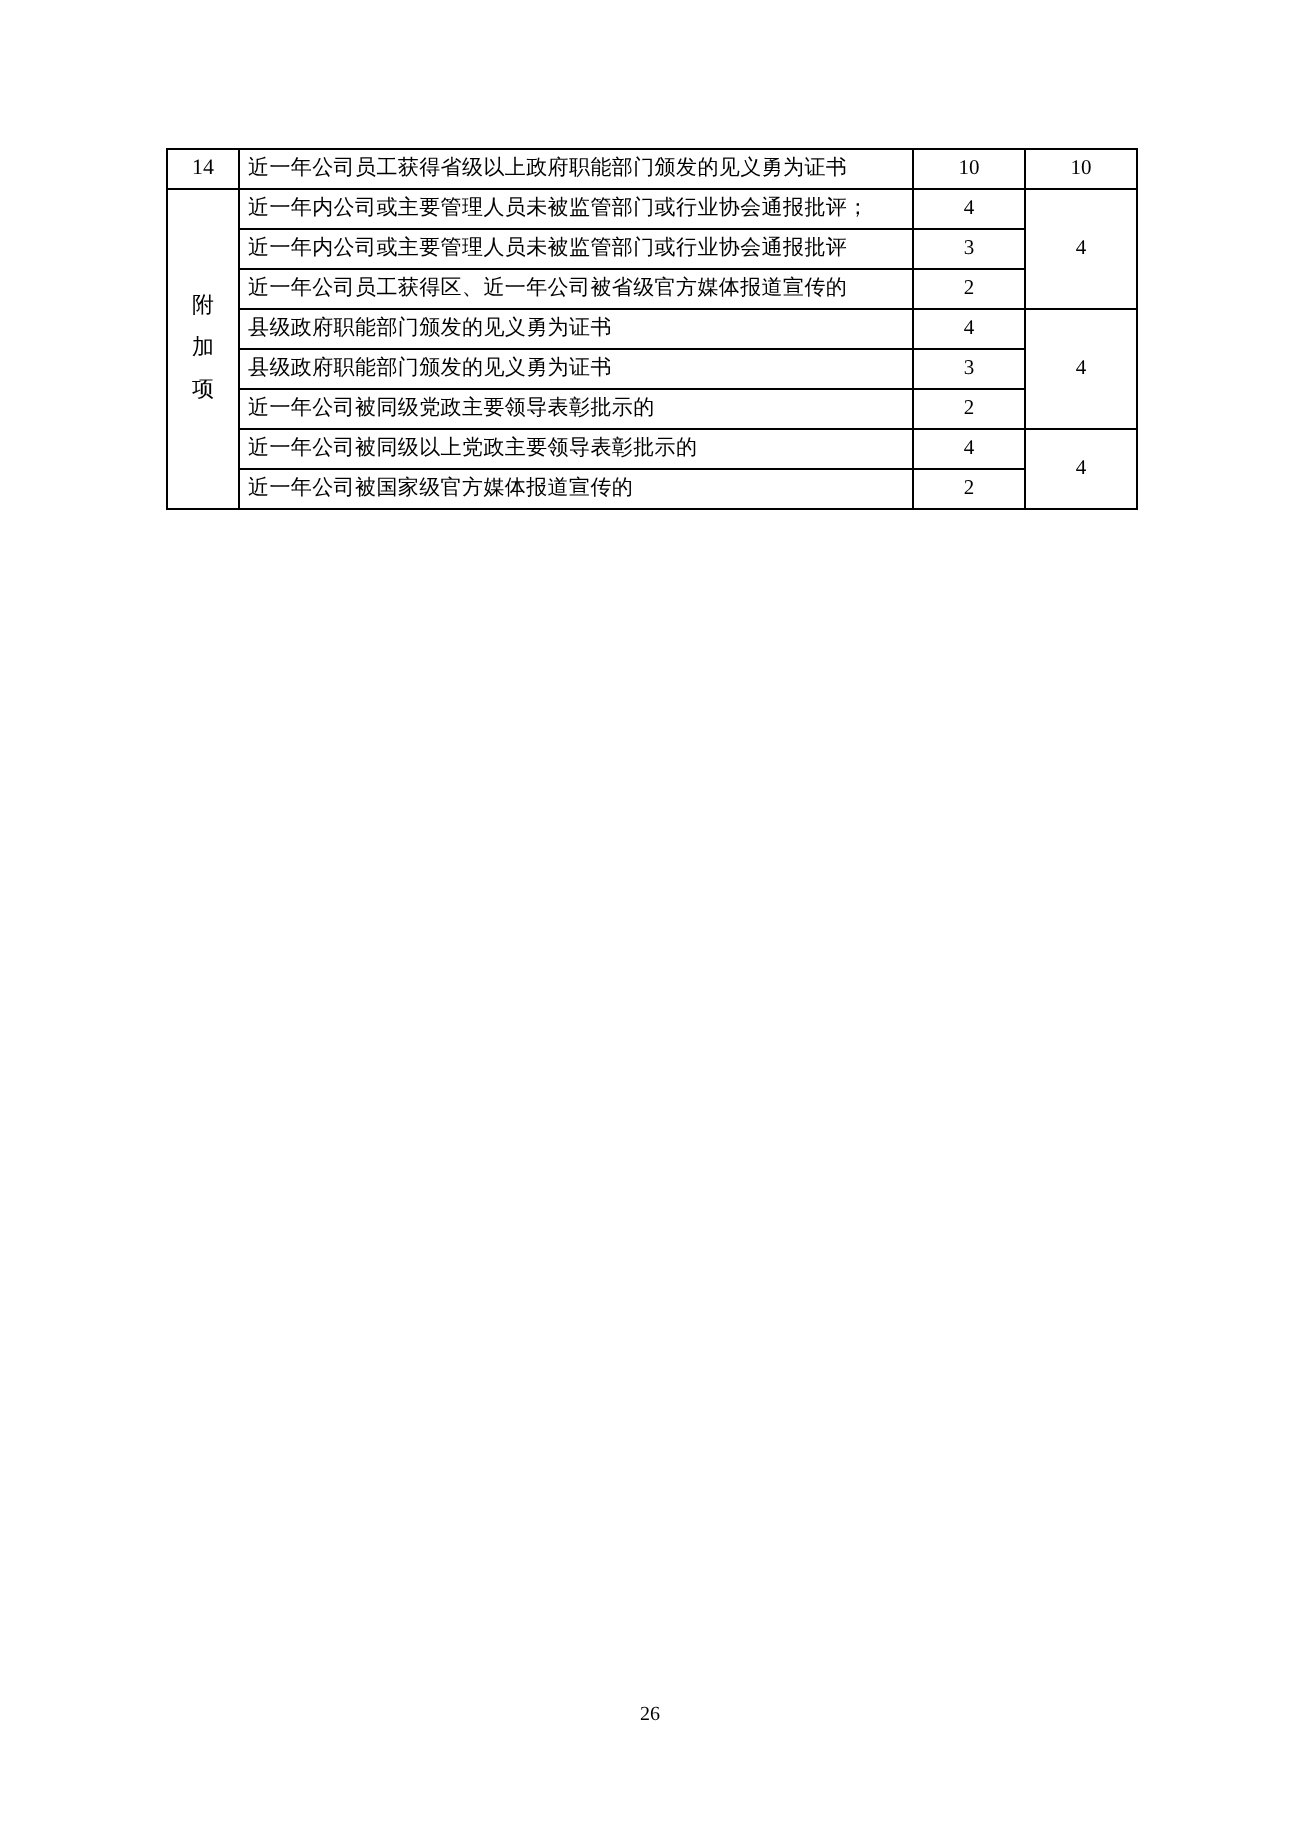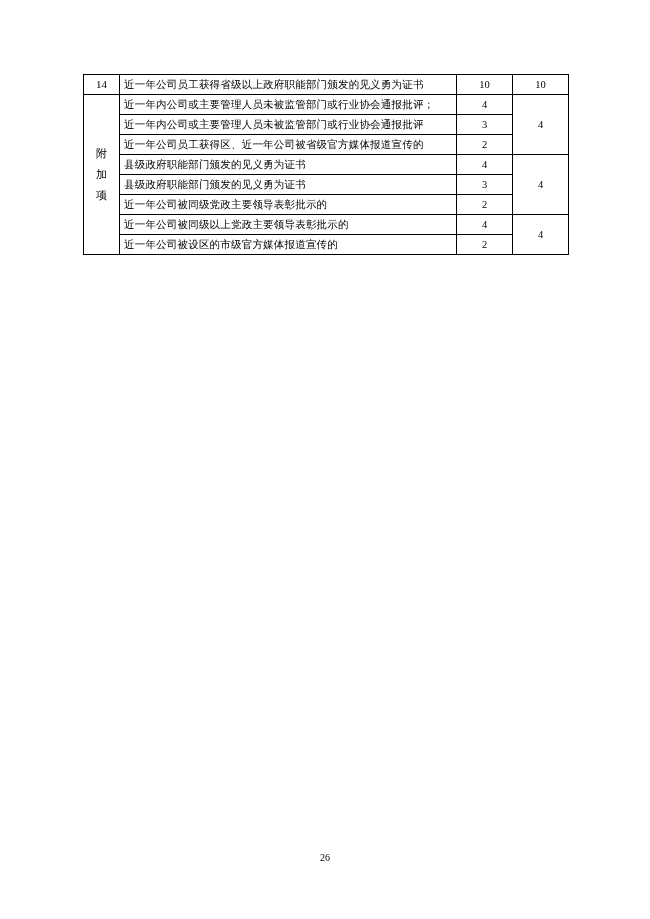--- a/index.html
+++ b/index.html
@@ -132,21 +132,21 @@
           <td class="col-score">2</td>
         </tr>
 
         <tr>
           <td class="col-desc">近一年公司被同级以上党政主要领导表彰批示的</td>
           <td class="col-score">4</td>
           <td class="col-total" rowspan="2">4</td>
         </tr>
 
         <tr>
-          <td class="col-desc">近一年公司被设区的市级官方媒体报道宣传的</td>
+          <td class="col-desc">近一年公司被国家级官方媒体报道宣传的</td>
           <td class="col-score">2</td>
         </tr>
 
       </tbody>
     </table>
   </div>
 
   <div class="pagenum">26</div>
 
 </div>

